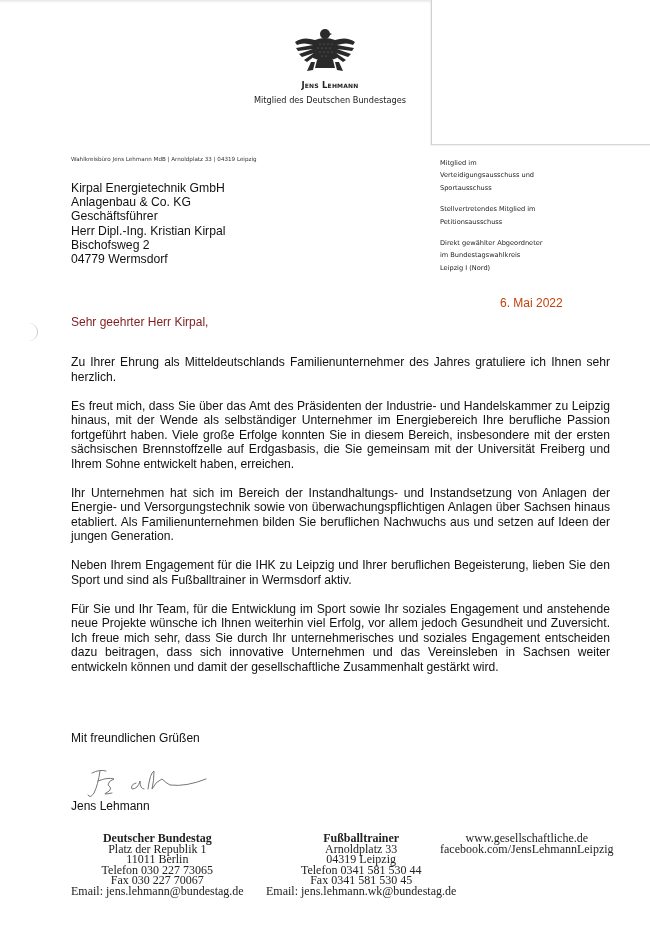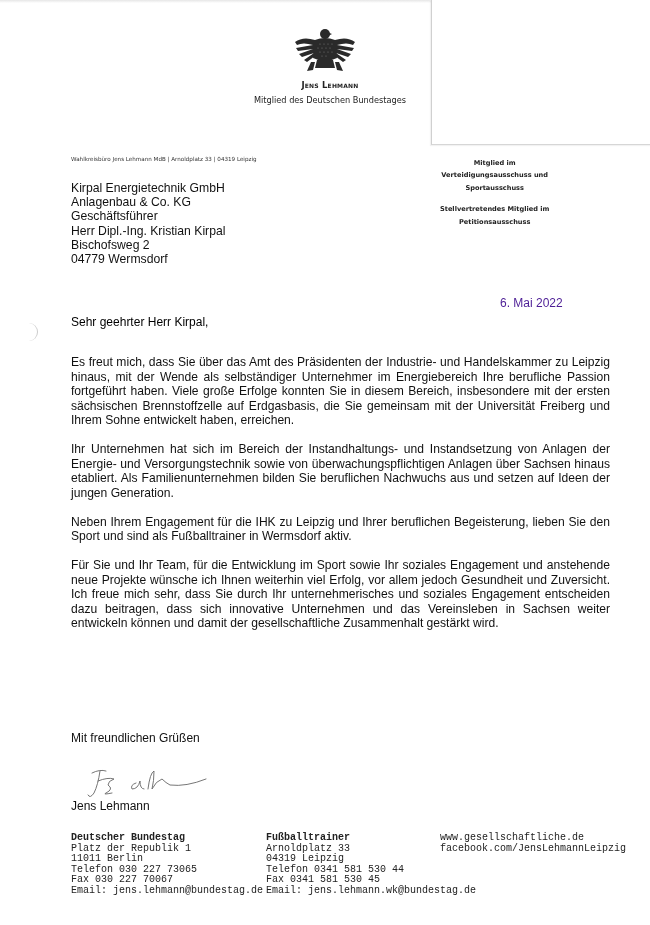--- a/index.html
+++ b/index.html
@@ -90,38 +90,37 @@
       line-height: 14.2px;
       color: #111;
     }
     .recipient div { white-space: nowrap; }
     
     .sideinfo {
       position: absolute;
       left: 440px; top: 157px;
       font-family: "DejaVu Sans", sans-serif;
       font-size: 6.6px;
-      font-weight: bold;
+      font-weight: normal;
       line-height: 12.4px;
       color: #222;
-      text-align: center;
     }
     .sideinfo .group { margin-bottom: 9px; }
     .sideinfo .group div { white-space: nowrap; }
     .date {
       position: absolute;
       left: 500px; top: 296px;
       font-size: 12px;
-      color: #4c1d95;
+      color: #c2410c;
     }
     .salutation {
       position: absolute;
       left: 71px; top: 315px;
       font-size: 12px;
-      color: #000000;
+      color: #7f1d1d;
     }
     .body-text {
       position: absolute;
       left: 71px; top: 355px;
       width: 539px;
       font-size: 12.1px;
       line-height: 14.5px;
       color: #111;
       text-align: justify;
     }
@@ -142,24 +141,25 @@
     .signer {
       position: absolute;
       left: 71px; top: 799px;
       font-size: 12px;
       color: #111;
     }
     
     .footer-col {
       position: absolute;
       top: 833px;
-      font-family: Liberation Mono, monospace;
-      font-size: 10px;
+      font-family: Liberation Serif, serif;
+      font-size: 12px;
       line-height: 10.5px;
       color: #222;
+      text-align: center;
     }
     .footer-col div { white-space: nowrap; }
     .footer-col .head { font-weight: bold; }
     .fc1 { left: 71px; }
     .fc2 { left: 266px; }
     .fc3 { left: 440px; }
   </style>
 </head>
 <body>
 
@@ -219,27 +219,33 @@
   <div class="sideinfo">
     <div class="group">
       <div>Mitglied im</div>
       <div>Verteidigungsausschuss und</div>
       <div>Sportausschuss</div>
     </div>
     <div class="group">
       <div>Stellvertretendes Mitglied im</div>
       <div>Petitionsausschuss</div>
     </div>
+    <div class="group">
+      <div>Direkt gewählter Abgeordneter</div>
+      <div>im Bundestagswahlkreis</div>
+      <div>Leipzig I (Nord)</div>
+    </div>
   </div>
 
   <div class="date">6. Mai 2022</div>
 
   <div class="salutation">Sehr geehrter Herr Kirpal,</div>
 
   <div class="body-text">
+    <p>Zu Ihrer Ehrung als Mitteldeutschlands Familienunternehmer des Jahres gratuliere ich Ihnen sehr herzlich.</p>
     <p>Es freut mich, dass Sie über das Amt des Präsidenten der Industrie- und Handelskammer zu Leipzig hinaus, mit der Wende als selbständiger Unternehmer im Energiebereich Ihre berufliche Passion fortgeführt haben. Viele große Erfolge konnten Sie in diesem Bereich, insbesondere mit der ersten sächsischen Brennstoffzelle auf Erdgasbasis, die Sie gemeinsam mit der Universität Freiberg und Ihrem Sohne entwickelt haben, erreichen.</p>
     <p>Ihr Unternehmen hat sich im Bereich der Instandhaltungs- und Instandsetzung von Anlagen der Energie- und Versorgungstechnik sowie von überwachungspflichtigen Anlagen über Sachsen hinaus etabliert. Als Familienunternehmen bilden Sie beruflichen Nachwuchs aus und setzen auf Ideen der jungen Generation.</p>
     <p>Neben Ihrem Engagement für die IHK zu Leipzig und Ihrer beruflichen Begeisterung, lieben Sie den Sport und sind als Fußballtrainer in Wermsdorf aktiv.</p>
     <p>Für Sie und Ihr Team, für die Entwicklung im Sport sowie Ihr soziales Engagement und anstehende neue Projekte wünsche ich Ihnen weiterhin viel Erfolg, vor allem jedoch Gesundheit und Zuversicht. Ich freue mich sehr, dass Sie durch Ihr unternehmerisches und soziales Engagement entscheiden dazu beitragen, dass sich innovative Unternehmen und das Vereinsleben in Sachsen weiter entwickeln können und damit der gesellschaftliche Zusammenhalt gestärkt wird.</p>
   </div>
 
   <div class="closing">Mit freundlichen Grüßen</div>
 
   <svg class="signature" viewBox="0 0 125 40">
     <g fill="none" stroke="#666" stroke-width="0.9" stroke-linecap="round">

